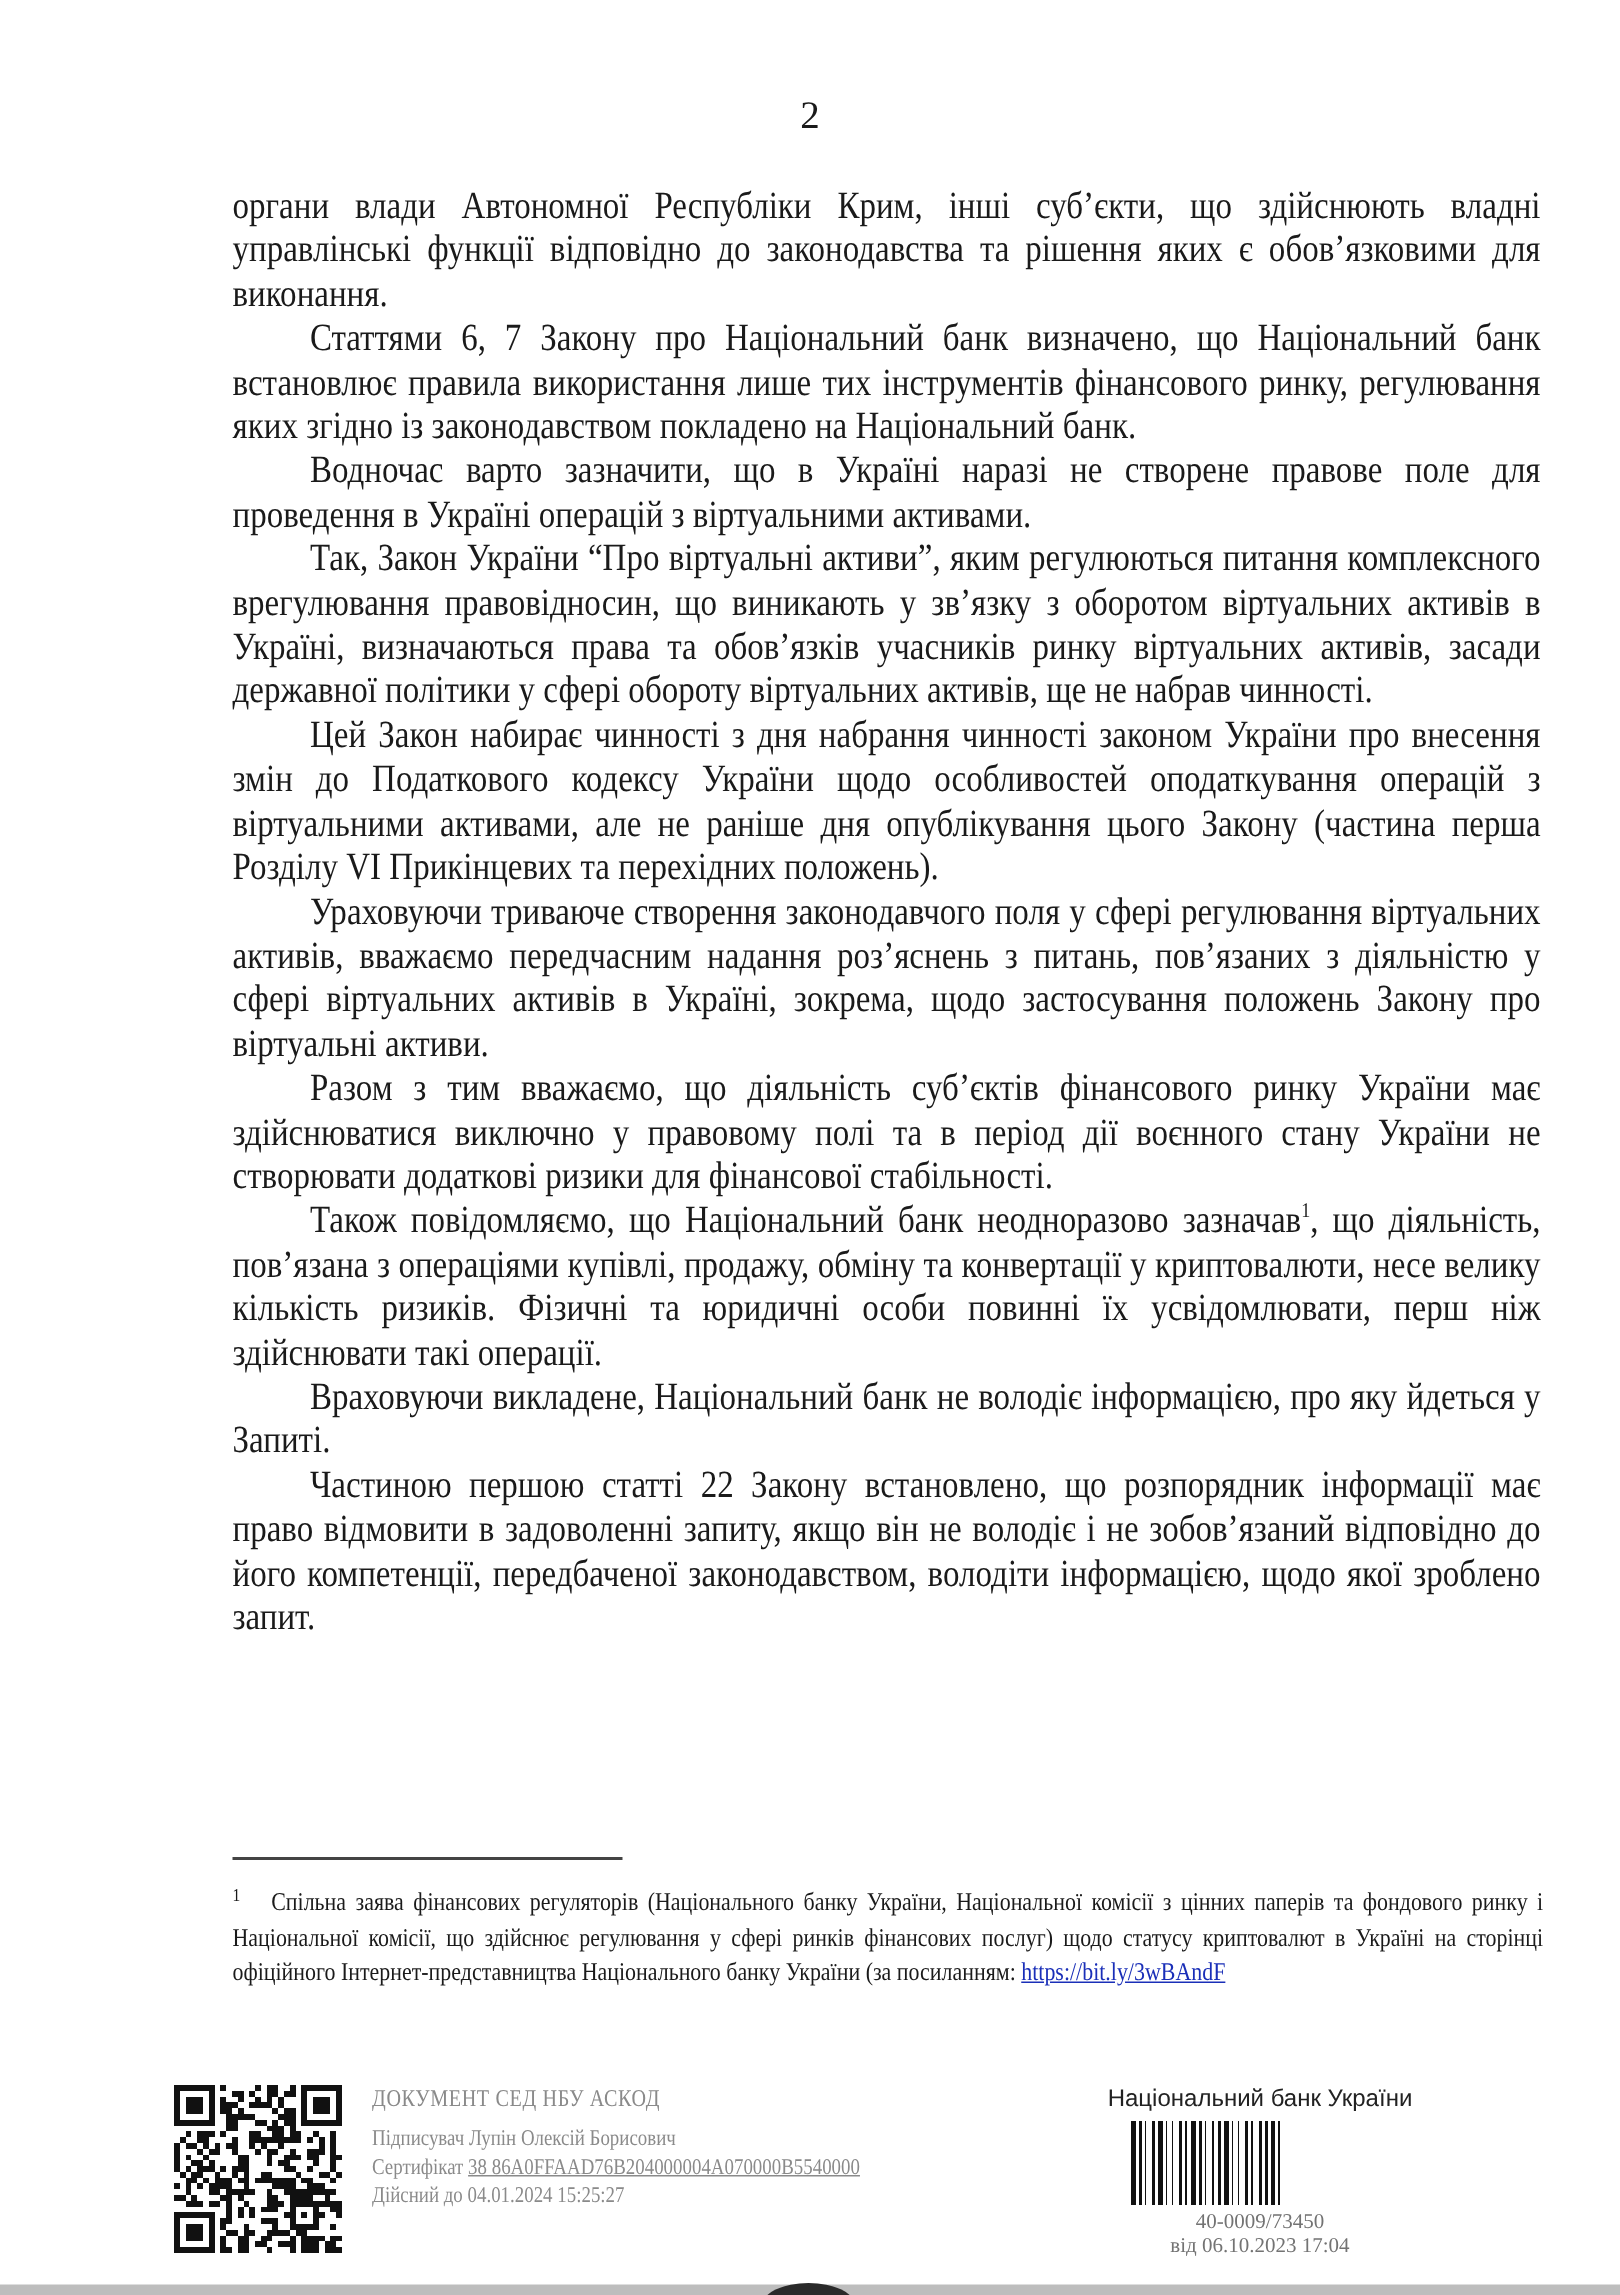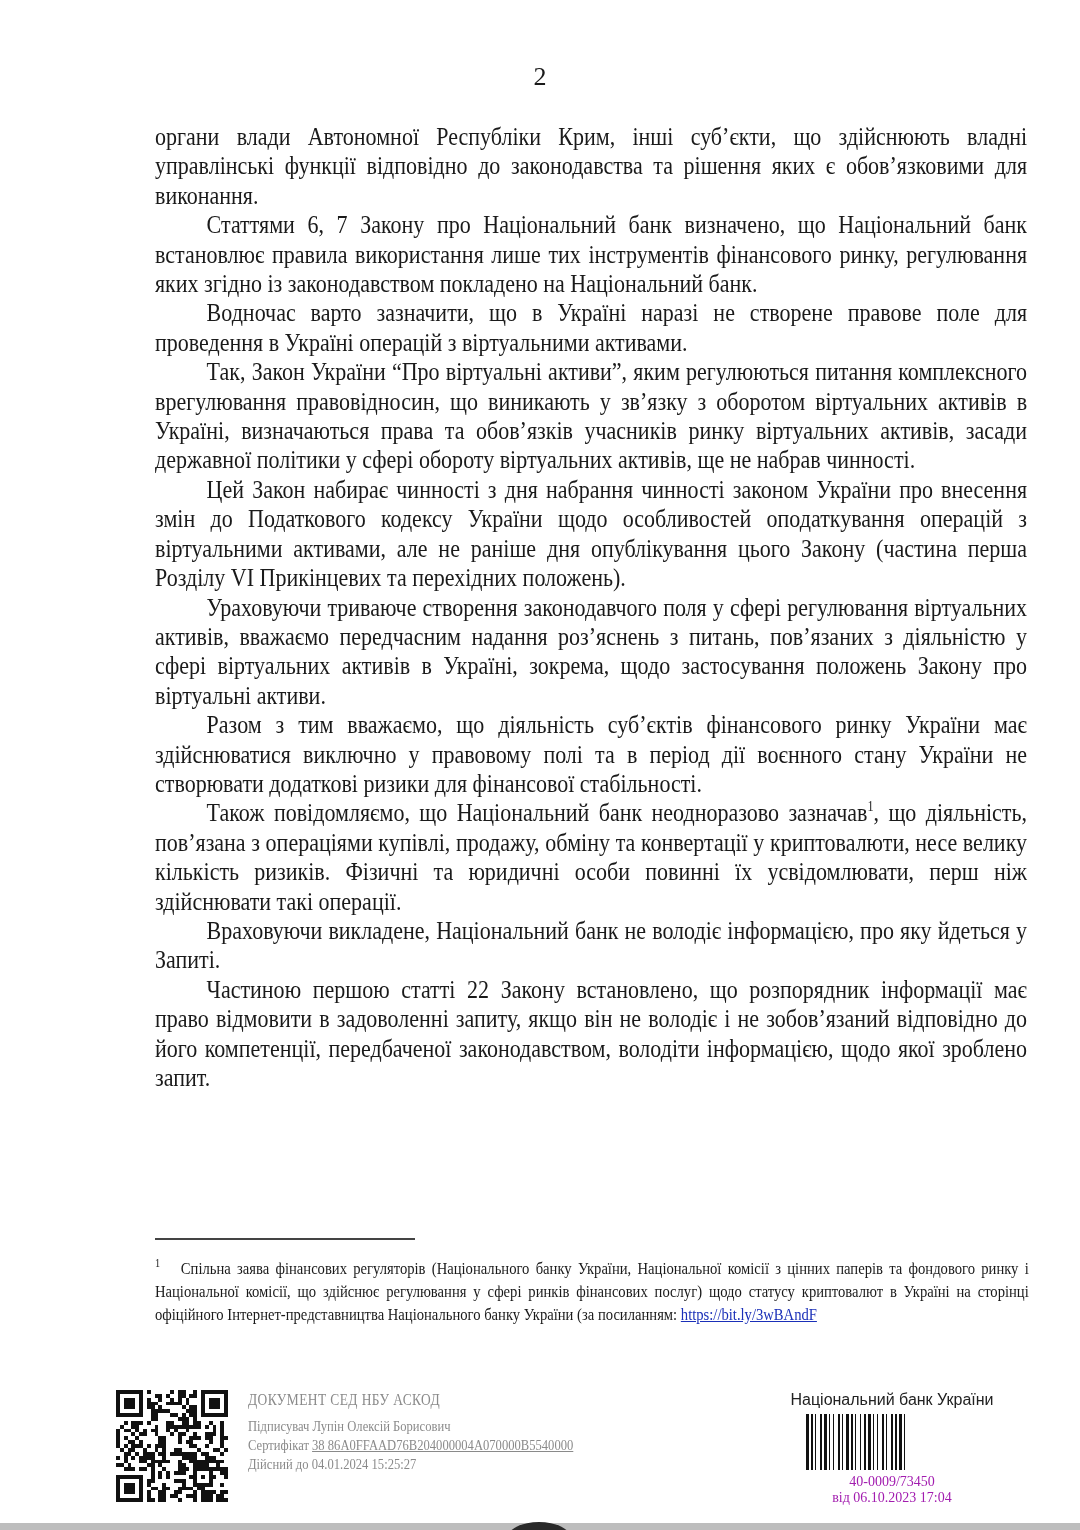--- a/index.html
+++ b/index.html
@@ -38,25 +38,25 @@
     }
     .stamp {
       position: absolute; left: 248px; top: 1390px; color: #8a8a8a;
       font-size: 15px; line-height: 19px; width: 520px;
       transform: scaleX(0.84); transform-origin: left top;
     }
     .stamp .stamp-title { margin-bottom: 8px; font-size: 16px; letter-spacing: 0.5px; }
     .stamp .cert-num { text-decoration: underline; }
 
     .barcode-block {
-      position: absolute; left: 772px; top: 1390px; width: 240px; text-align: center;
+      position: absolute; left: 720px; top: 1390px; width: 240px; text-align: center;
     }
     .barcode-org { font-family: "Liberation Sans", "DejaVu Sans", sans-serif; font-size: 16px; color: #222; line-height: 20px; }
     .barcode { display: block; margin: 4px auto 4px auto; }
-    .barcode-num, .barcode-date { font-size: 14px; color: #a21caf; line-height: 16px; }
+    .barcode-num, .barcode-date { font-size: 14px; color: #737373; line-height: 16px; }
 
     .bottom-bar {
       position: absolute; left: 0; top: 1523px; width: 1080px; height: 7px; background: #bdbdbd;
     }
     .scroll-thumb {
       position: absolute; left: 508px; top: 1522px; width: 62px; height: 30px;
       border-radius: 50%; background: #2a2a2a;
     }
   </style>
 </head>

